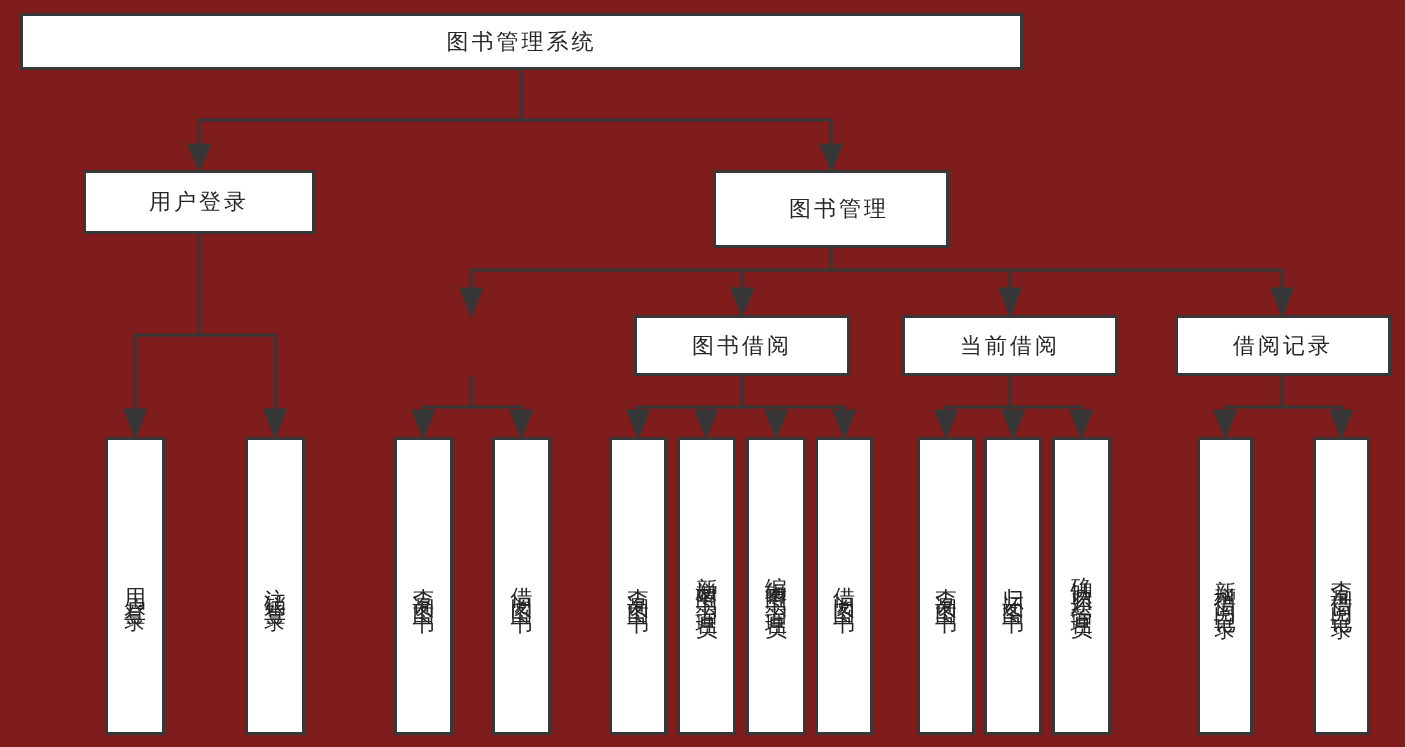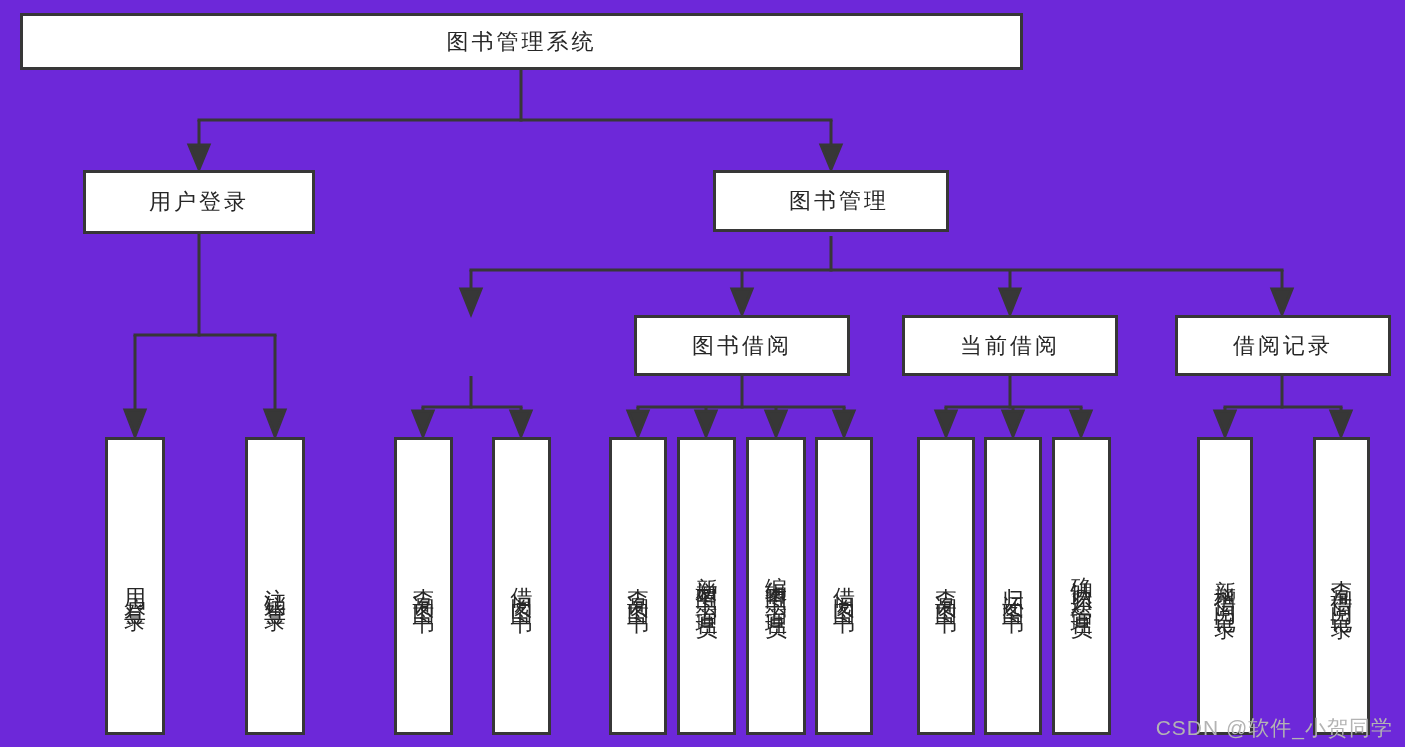--- a/index.html
+++ b/index.html
@@ -1,19 +1,19 @@
 <!DOCTYPE html>
 <html><head>
 <meta charset="utf-8">
 <style>
   html,body{margin:0;padding:0;background:#ffffff;}
   #stage{
     position:relative;
     width:1405px;height:747px;
-    background:#6d28d9;
+    background:#7f1d1d;
     font-family:"Liberation Sans","DejaVu Sans",sans-serif;
     overflow:hidden;
   }
   #connectors{position:absolute;left:0;top:0;width:1405px;height:747px;}
   .node{
     position:absolute;
     box-sizing:border-box;
     background:#ffffff;
     border:3px solid #373737;
     color:#262626;
@@ -107,21 +107,21 @@
     </g>
   </svg>
 
   <div class="node h-node" style="left:20px;top:13px;width:1003px;height:57px;">
     <span>图书管理系统</span>
   </div>
 
   <div class="node h-node" style="left:83px;top:170px;width:232px;height:64px;">
     <span>用户登录</span>
   </div>
-  <div class="node h-node" style="left:713px;top:170px;width:236px;height:62px;padding-left:16px;">
+  <div class="node h-node" style="left:713px;top:170px;width:236px;height:78px;padding-left:16px;">
     <span>图书管理</span>
   </div>
 
   <div class="node h-node" style="left:902px;top:315px;width:216px;height:61px;">
     <span>当前借阅</span>
   </div>
   <div class="node h-node" style="left:634px;top:315px;width:216px;height:61px;">
     <span>图书借阅</span>
   </div>
   <div class="node h-node" style="left:1175px;top:315px;width:216px;height:61px;">
@@ -165,15 +165,14 @@
     <span class="vtext" style="letter-spacing:6px;">确认归还（管理员）</span>
   </div>
 
   <div class="node v-node" style="left:1197px;top:437px;width:56px;height:298px;">
     <span class="vtext">新增借阅记录</span>
   </div>
   <div class="node v-node" style="left:1313px;top:437px;width:57px;height:298px;">
     <span class="vtext">查询借阅记录</span>
   </div>
 
-  <div class="watermark" style="right:12px;top:714px;">CSDN @软件_小贺同学</div>
 
 </div>
 
 </body></html>

